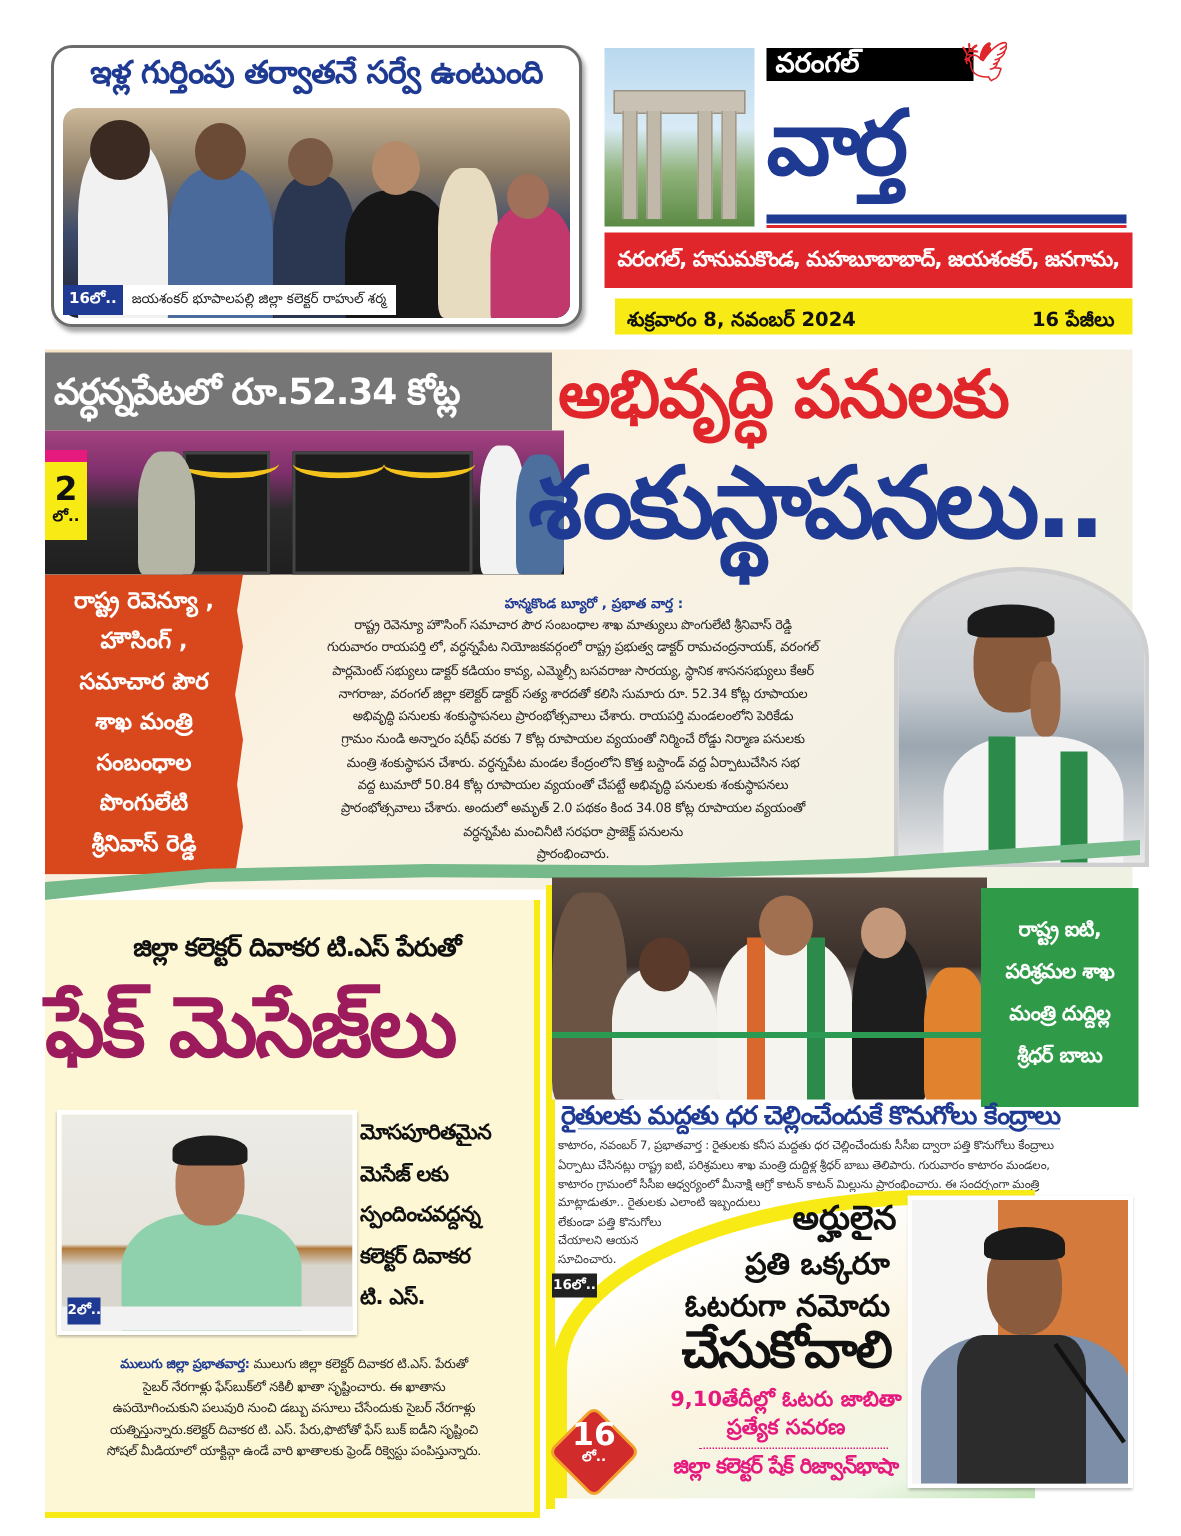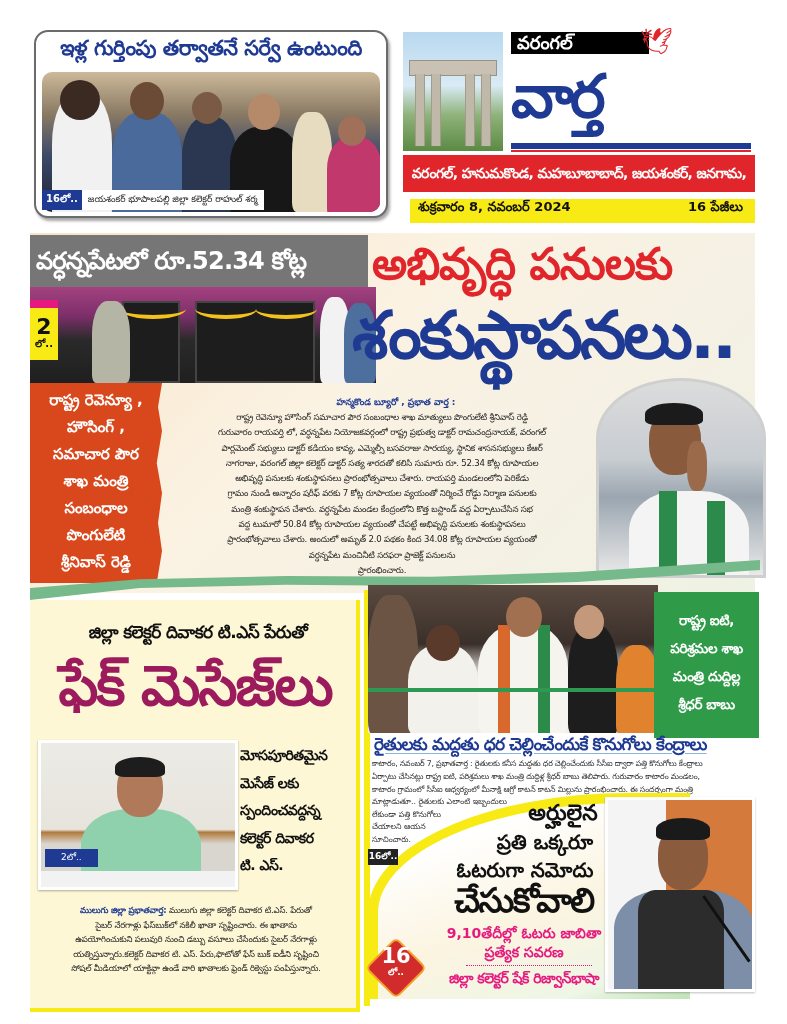--- a/index.html
+++ b/index.html
@@ -50,21 +50,21 @@
     color: #1f3a93; font-weight: 900; font-size: 60px; line-height: 88px; letter-spacing: -4px;
   }
   .mast-rule { left: 511px; top: 143px; width: 240px; height: 6px; background: #1f3a93; }
   .mast-redline { left: 511px; top: 150px; width: 240px; height: 2px; background: #e0262b; }
   .mast-districts {
     left: 403px; top: 155px; width: 352px; height: 37px; background: #e0262b;
     color: #fff; font-weight: bold; font-size: 14px; line-height: 37px; text-align: center; letter-spacing: -0.6px;
   }
   .mast-date {
     left: 410px; top: 199px; width: 345px; height: 24px; background: #f8ea14;
-    display: flex; justify-content: space-between; align-items: flex-start; padding: 0 12px 0 8px;
+    display: flex; justify-content: space-between; align-items: flex-end; padding: 0 12px 0 8px;
     font-size: 13px; font-weight: bold; color: #111;
   }
 
   
   .lead-bg {
     left: 30px; top: 233px; width: 725px; height: 360px;
     background: linear-gradient(135deg, #f7e3c6 0%, #fbf2e2 40%, #f5f1e4 70%, #eef2e2 100%);
   }
   .kicker {
     left: 30px; top: 235px; width: 338px; height: 52px; background: #767676;
@@ -118,34 +118,34 @@
 
   
   .fake-box {
     left: 30px; top: 600px; width: 330px; height: 412px; background: #fdf7d6;
     border-right: 4px solid #f8ea14; border-bottom: 4px solid #f8ea14;
   }
   .fake-kicker {
     left: 38px; top: 622px; width: 320px; font-size: 17px; font-weight: bold; color: #111; text-align: center; letter-spacing: -0.6px;
   }
   .fake-head {
-    left: 30px; top: 644px; width: 330px; text-align: center; color: #9c1b5c; font-weight: 900;
+    left: 30px; top: 644px; width: 330px; text-align: left; color: #9c1b5c; font-weight: 900;
     font-size: 56px; line-height: 84px; letter-spacing: -2px;
   }
   .collector-photo {
     left: 38px; top: 740px; width: 200px; height: 150px; border: 3px solid #fff;
     background: linear-gradient(180deg, #ecebe6 0%, #e7e4dc 60%, #b07a3c 62%, #d9d6cf 70%, #d9d6cf 100%);
     overflow: hidden; box-shadow: 0 1px 2px rgba(0,0,0,0.3);
   }
   .collector-body { position: absolute; left: 40px; top: 66px; width: 120px; height: 90px; background: #8fd0ad; border-radius: 40% 40% 0 0; }
   .collector-head { position: absolute; left: 76px; top: 18px; width: 46px; height: 56px; background: #b07a5a; border-radius: 45%; }
   .collector-hair { position: absolute; left: 74px; top: 14px; width: 50px; height: 20px; background: #1d1d1d; border-radius: 50% 50% 20% 20%; }
   .desk { position: absolute; left: 0; bottom: 0; width: 100%; height: 16px; background: #f2f2f2; }
   .pg-badge-small {
-    position: absolute; left: 4px; bottom: 20px; background: #1f3a93; color: #fff; font-size: 9px; font-weight: normal; padding: 3px 16px;
+    position: absolute; left: 4px; bottom: 4px; background: #1f3a93; color: #fff; font-size: 9px; font-weight: bold; padding: 3px 0;
   }
   .fake-side {
     left: 240px; top: 742px; width: 118px; text-align: left; font-size: 14px; font-weight: bold; color: #111;
     line-height: 27.5px; letter-spacing: -0.5px;
   }
   .fake-side span { display: block; }
   .fake-body {
     left: 34px; top: 903px; width: 324px; text-align: center; font-size: 8.5px; line-height: 14.5px; color: #222; letter-spacing: -0.2px;
   }
   .fake-body p { white-space: nowrap; overflow: hidden; }

